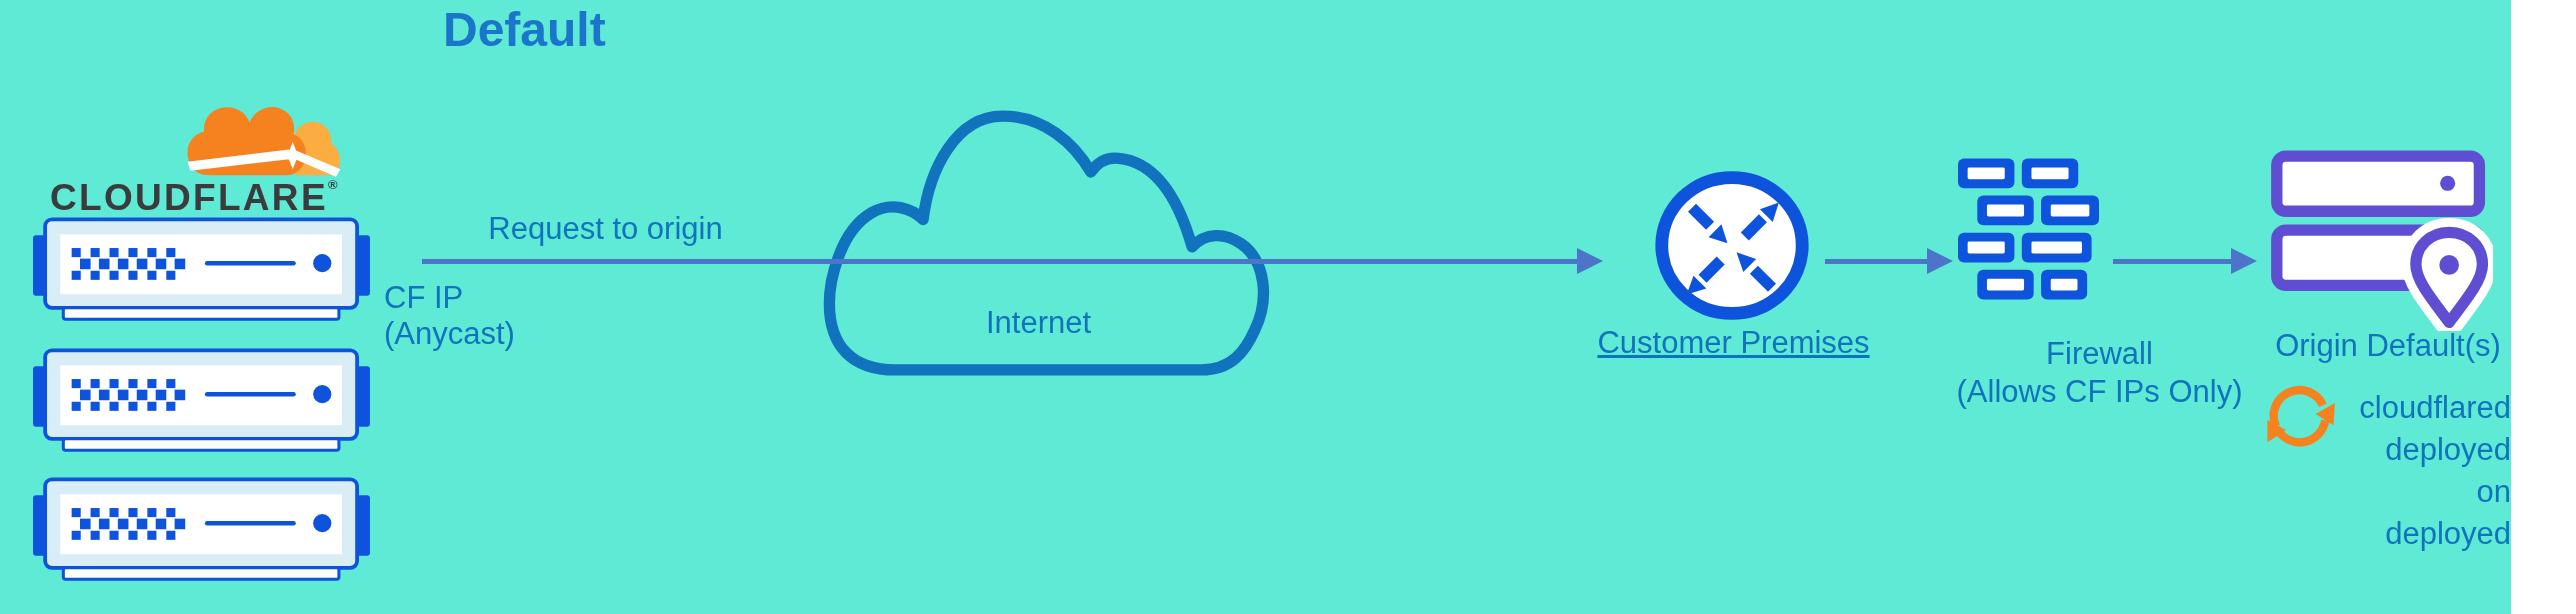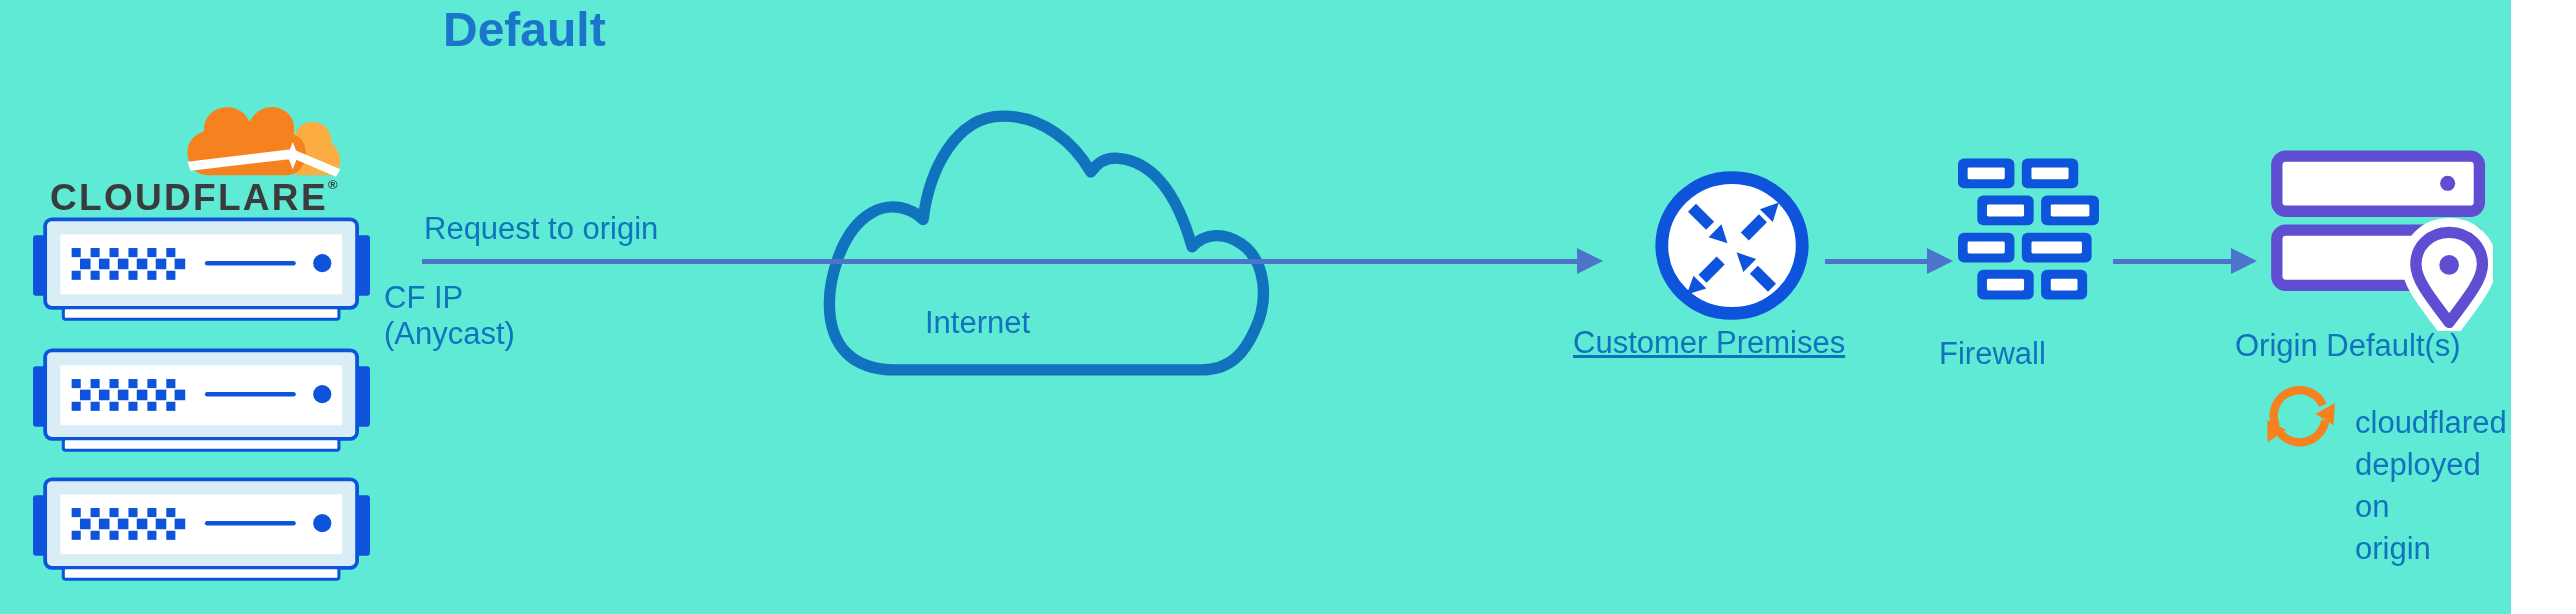--- a/index.html
+++ b/index.html
@@ -9,28 +9,28 @@
 
   .title{left:443px;top:1.5px;font-size:48px;font-weight:600;color:#1B76CB;}
 
   .wordmark{left:50px;top:177px;font-size:37px;font-weight:700;letter-spacing:2.3px;color:#3B3B3D;white-space:nowrap;}
   .wordmark sup{font-size:13px;letter-spacing:0;vertical-align:21px;}
 
   .cf-logo{left:186px;top:104px;}
   .server{left:33px;}
   .server-1{top:217px;} .server-2{top:348px;} .server-3{top:477px;}
 
-  .lbl{color:#1173BD;font-size:31px;line-height:38px;font-weight:400;text-align:left;}
+  .lbl{color:#1173BD;font-size:31px;line-height:38px;font-weight:400;text-align:center;}
   .lbl-request{left:424px;top:210px;width:363px;}
   .lbl-cfip{left:384px;top:280px;text-align:left;line-height:36px;}
   .lbl-internet{left:925px;top:304px;width:227px;}
   .lbl-cpe{left:1573px;top:324px;width:321px;text-decoration:underline;}
   .lbl-fw{left:1939px;top:335px;width:321px;}
   .lbl-origin{left:2235px;top:327px;width:306px;}
-  .lbl-note{left:2355px;top:402px;text-align:left;line-height:42px;}
+  .lbl-note{left:2355px;top:387px;text-align:right;line-height:42px;}
 
   .aline{height:5.3px;background:#4C74C9;}
   .ahead{width:0;height:0;border-top:13px solid transparent;border-bottom:13px solid transparent;border-left:26px solid #4C74C9;}
   .a1-line{left:422px;top:259px;width:1156px;}
   .a1-head{left:1577px;top:248px;}
   .a2-line{left:1825px;top:259px;width:103px;}
   .a2-head{left:1927px;top:248px;}
   .a3-line{left:2113px;top:259px;width:120px;}
   .a3-head{left:2231px;top:248px;}
 
@@ -162,20 +162,21 @@
       <rect x="86" y="100" width="94" height="40" rx="8" fill="#0D53DC"></rect>
         <rect x="99" y="112" width="68" height="16" rx="2" fill="#fff"></rect>
       <rect x="26" y="150" width="76" height="40" rx="8" fill="#0D53DC"></rect>
         <rect x="39" y="162" width="50" height="16" rx="2" fill="#fff"></rect>
       <rect x="112" y="150" width="62" height="40" rx="8" fill="#0D53DC"></rect>
         <rect x="125" y="162" width="36" height="16" rx="2" fill="#fff"></rect>
     </g>
   </svg>
   <div class="abs lbl lbl-fw">
     <span>Firewall</span><br>
+    <span>(Allows CF IPs Only)</span>
   </div>
 
   <div class="abs aline a3-line"></div>
   <div class="abs ahead a3-head"></div>
 
   <svg class="abs origin-svg" width="223" height="182" viewBox="0 0 295 240">
     <rect x="9" y="9" width="268" height="73" rx="12" fill="#ffffff" stroke="#5F4ED2" stroke-width="15"></rect>
     <circle cx="235" cy="45" r="10" fill="#5F4ED2"></circle>
     <rect x="9" y="107" width="268" height="73" rx="12" fill="#ffffff" stroke="#5F4ED2" stroke-width="15"></rect>
     <path d="M237 110 C211 110 193 129 193 152 C193 171 208 191 237 229 C266 191 281 171 281 152 C281 129 263 110 237 110 Z" fill="#ffffff" stroke="#ffffff" stroke-width="38" stroke-linejoin="round"></path>
@@ -190,17 +191,17 @@
       <path d="M31 64 A34 34 0 0 0 94 52"></path>
     </g>
     <g fill="#F6821F">
       <path d="M0,-14 L26,0 L0,14 Z" transform="translate(30,58) rotate(118)"></path>
       <path d="M0,-14 L26,0 L0,14 Z" transform="translate(93,51) rotate(-58)"></path>
     </g>
   </svg>
   <div class="abs lbl lbl-note">
     <span>cloudflared</span><br>
     <span>deployed on</span><br>
-    <span>origin</span>
+    <span>deployed</span>
   </div>
 
 </div>
 
 
 </body></html>

